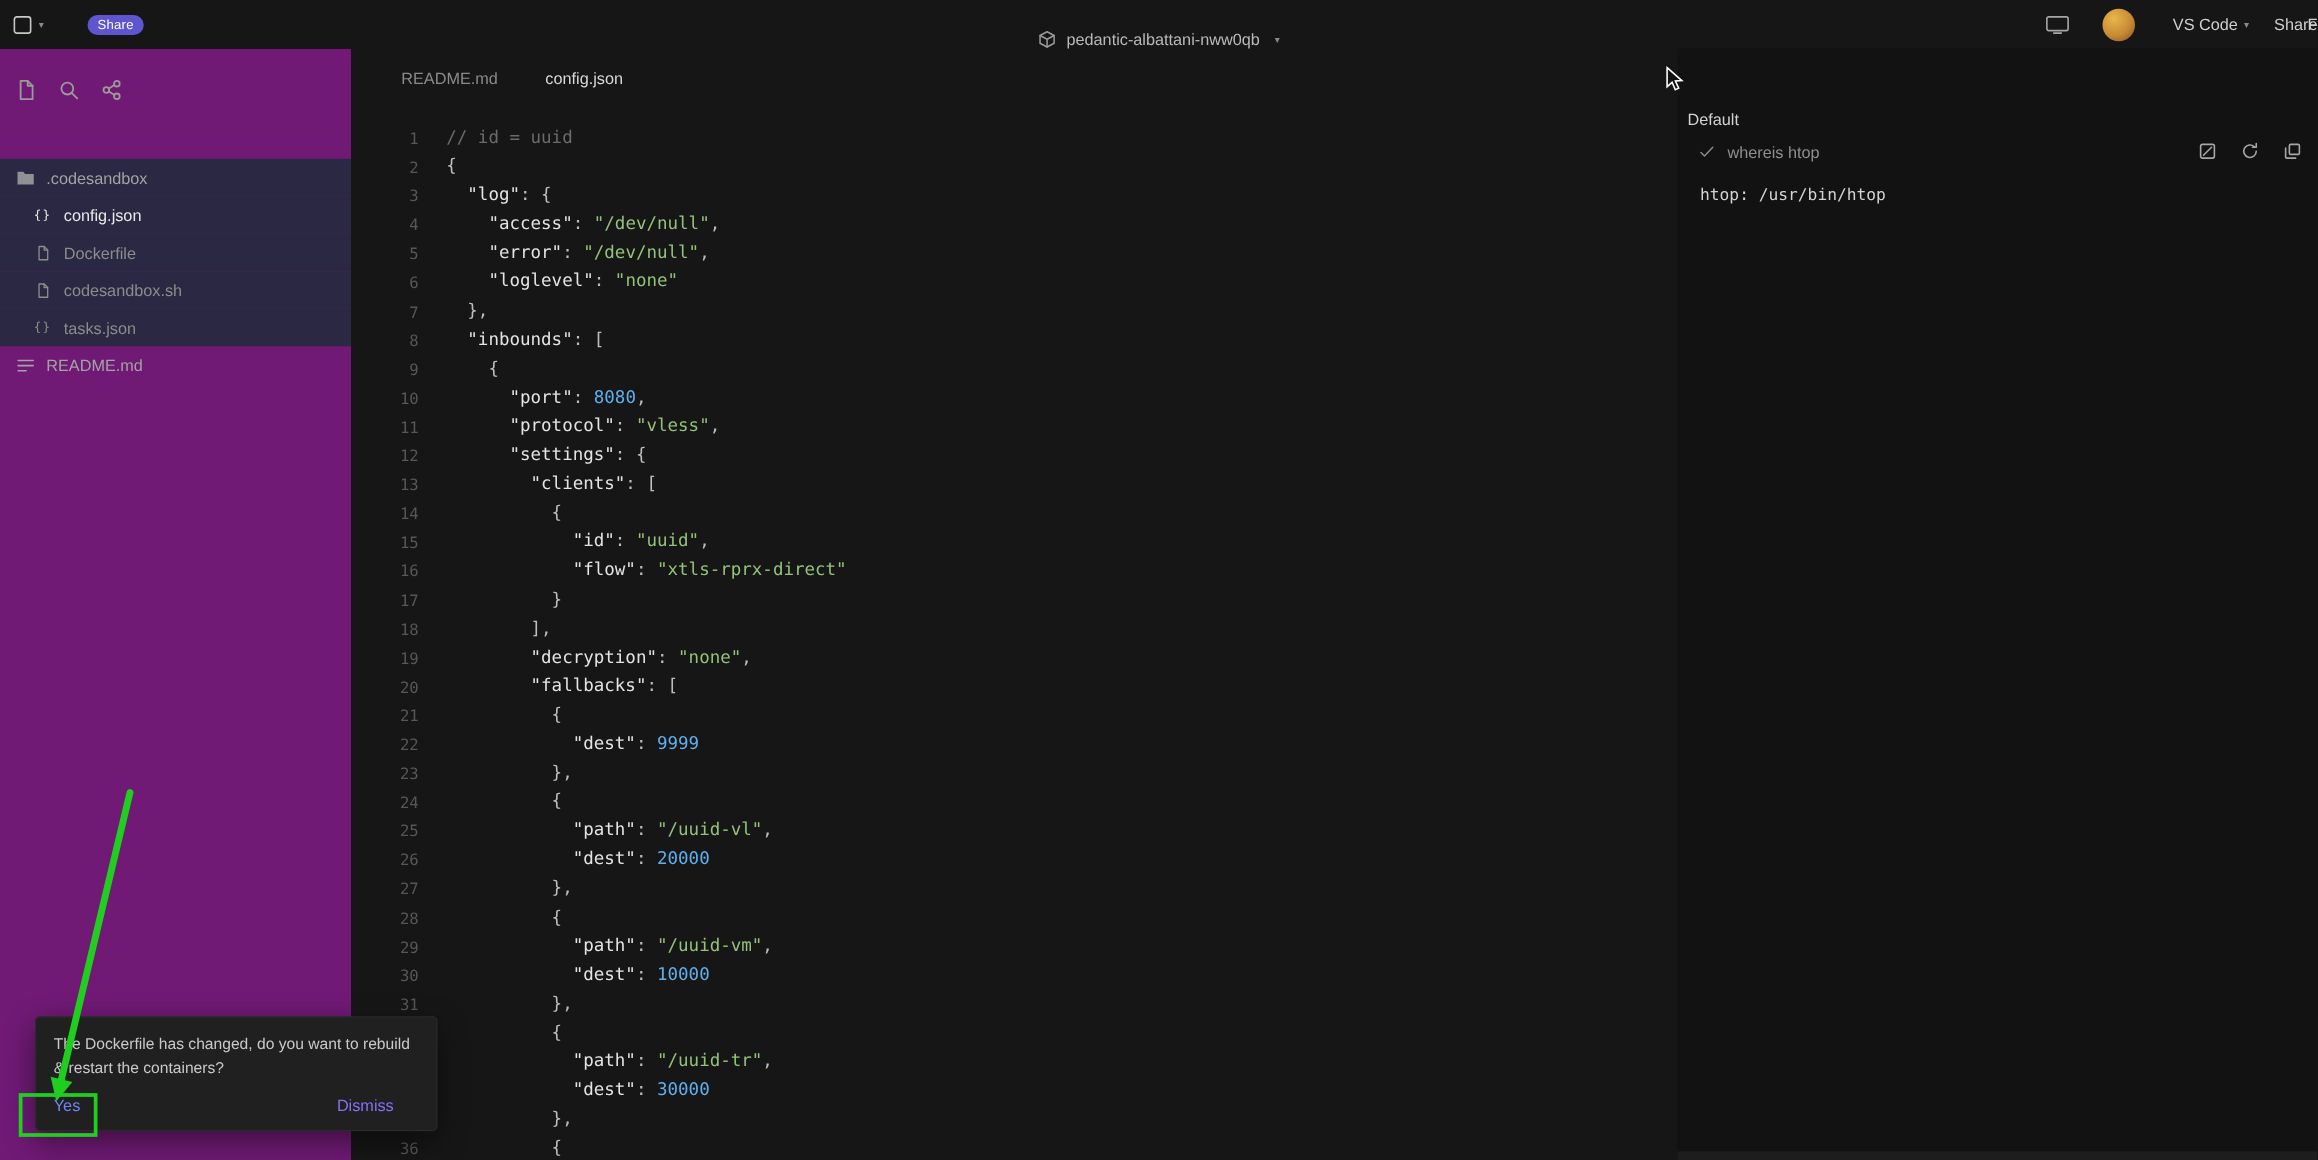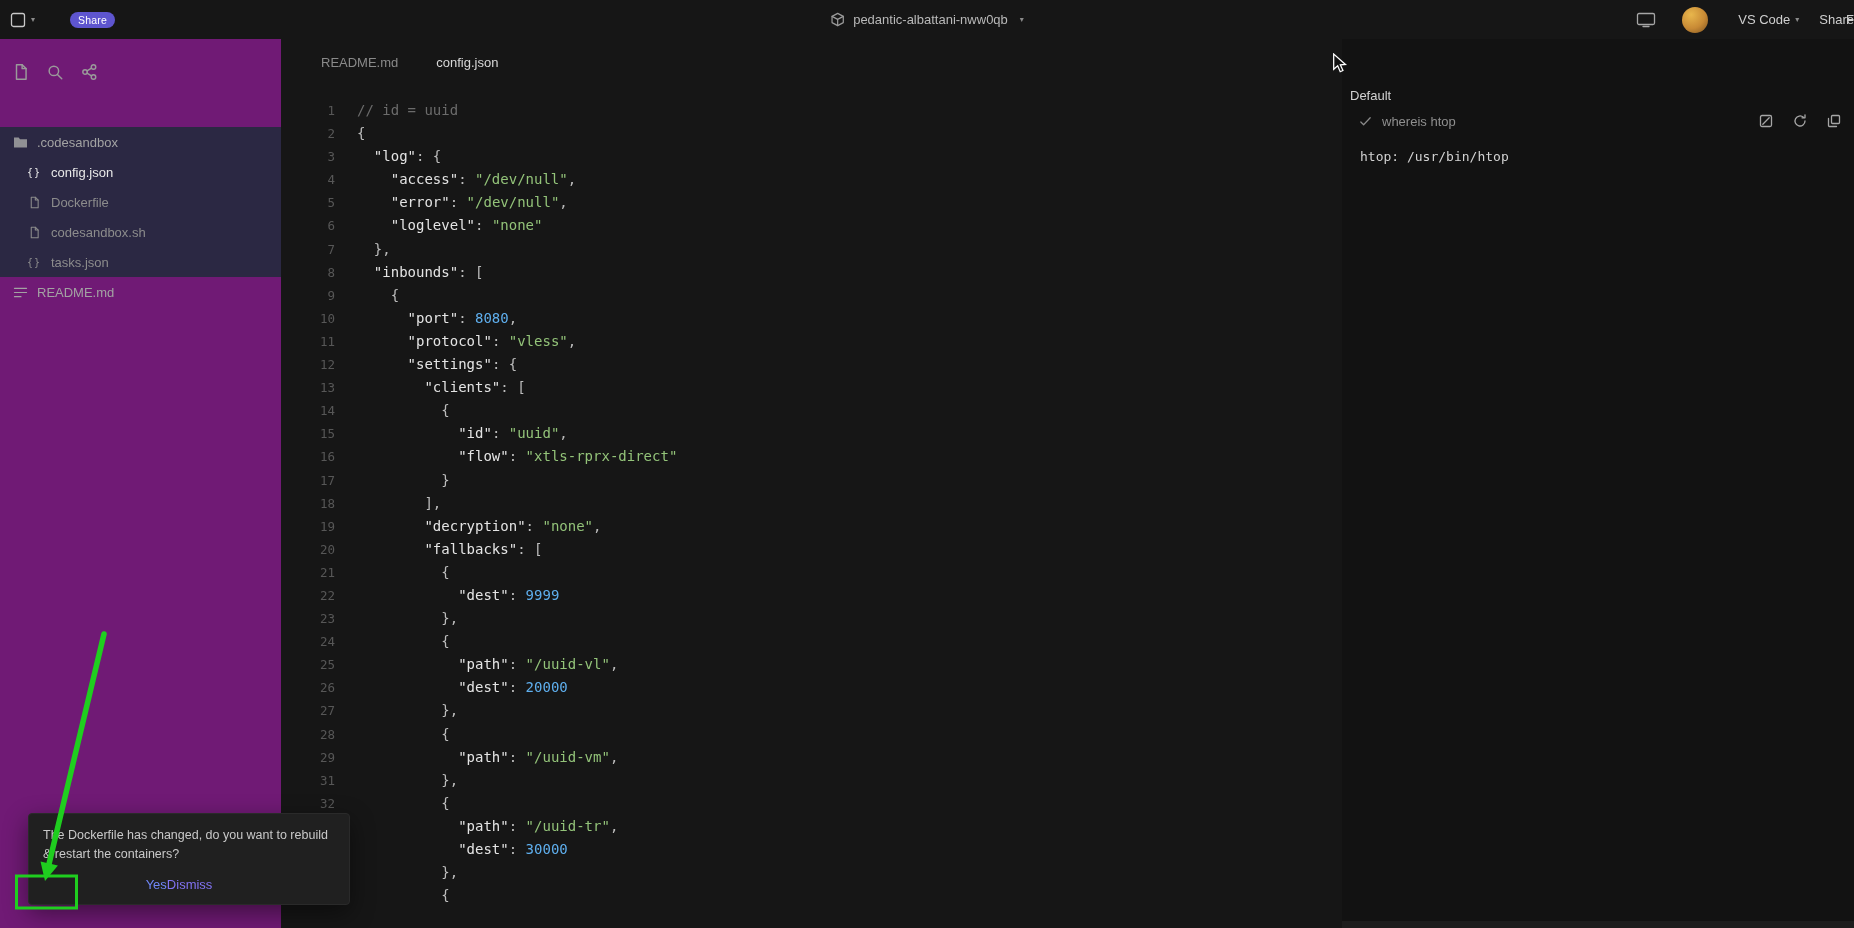--- a/index.html
+++ b/index.html
@@ -14,21 +14,21 @@
 
   
   .topbar{height:39px;display:flex;align-items:center;padding:0 0 0 10px;position:relative;background:#161616;}
   .hdr-left{display:flex;align-items:center;gap:7px;}
   .ws-btn{display:flex;align-items:center;gap:5px;color:#c9c9c9;cursor:pointer;background:none;border:0;padding:0;}
   .chev{font-size:8px;color:#8a8a8a;line-height:1;}
   .badge{
     background:var(--c-accent-badge,#5E55CF);color:#fff;font-size:10.5px;
     padding:2px 8px;border-radius:10px;margin-left:28px;letter-spacing:.2px;cursor:pointer;border:0;
   }
-  .hdr-center{position:absolute;left:50%;top:0;height:39px;transform:translateX(-50%);
+  .hdr-center{position:absolute;left:50%;top:12px;height:39px;transform:translateX(-50%);
     display:flex;align-items:center;gap:8px;color:#b9b9b9;font-size:13px;cursor:pointer;}
   .hdr-center .chev{margin-left:4px;}
   .hdr-right{margin-left:auto;display:flex;align-items:center;height:39px;color:#c9c9c9;}
   .icon-btn{background:none;border:0;color:#a6a6a6;cursor:pointer;padding:0;display:flex;align-items:center;}
   .avatar{width:26px;height:26px;border-radius:50%;border:0;cursor:pointer;
     background:radial-gradient(circle at 35% 30%, #e8b64c 0%, #c88a35 55%, #7c5220 100%);}
   .hdr-text-btn{background:none;border:0;color:#cfcfcf;font-size:13px;cursor:pointer;display:flex;align-items:center;gap:5px;padding:0;font-family:inherit;}
   .fork-clip{position:absolute;left:1846px;top:0;height:39px;display:flex;align-items:center;overflow:hidden;width:8px;}
 
   
@@ -70,21 +70,21 @@
   .dt-cmd{font-size:13px;color:#8f8f8f;margin-left:9px;}
   .dt-actions{margin-left:auto;display:flex;align-items:center;gap:16px;color:#9a9a9a;}
   .dt-actions .icon-btn{width:18px;height:18px;}
   .dt-output{margin-top:10px;padding-left:18px;font-family:"DejaVu Sans Mono",monospace;font-size:13px;color:#d2d2d2;}
 
   
   .toast{position:absolute;left:28px;top:813px;width:322px;box-sizing:border-box;
     background:#202020;border:1px solid #2a2a2a;border-radius:4px;padding:12px 14px;
     box-shadow:0 8px 24px rgba(0,0,0,.45);z-index:30;}
   .toast-msg{font-size:12.5px;line-height:19px;color:#c9c9c9;}
-  .toast-row{display:flex;align-items:center;justify-content:center;margin-top:13px;}
+  .toast-row{display:flex;align-items:center;justify-content:space-between;margin-top:13px;}
   .toast-btn{background:none;border:0;font-size:13px;cursor:pointer;padding:0;font-family:inherit;}
   .toast-yes{color:var(--c-yes-button,#6F86F7);}
   .toast-dismiss{color:var(--c-dismiss-button,#8273F3);margin-right:20px;}
 
   
   .annotation-overlay{position:absolute;inset:0;z-index:50;pointer-events:none;}
   .anno-stroke{stroke:var(--c-annotation-green,#1FCE1F);fill:none;}
   .anno-fill{fill:var(--c-annotation-green,#1FCE1F);}
   .cursor-overlay{position:absolute;left:1332px;top:53px;z-index:45;pointer-events:none;}
 </style>
@@ -327,20 +327,24 @@
         </div>
         <div class="code-line">
           <span class="ln">28</span>
           <span class="lc"><span class="tok-plain">          </span><span class="tok-punct">{</span></span>
         </div>
         <div class="code-line">
           <span class="ln">29</span>
           <span class="lc"><span class="tok-plain">            </span><span class="tok-key">"path"</span><span class="tok-punct">: </span><span class="tok-string">"/uuid-vm"</span><span class="tok-punct">,</span></span>
         </div>
         <div class="code-line">
+          <span class="ln">30</span>
+          <span class="lc"><span class="tok-plain">            </span><span class="tok-key">"dest"</span><span class="tok-punct">: </span><span class="tok-number">10000</span></span>
+        </div>
+        <div class="code-line">
           <span class="ln">31</span>
           <span class="lc"><span class="tok-plain">          </span><span class="tok-punct">},</span></span>
         </div>
         <div class="code-line">
           <span class="ln">32</span>
           <span class="lc"><span class="tok-plain">          </span><span class="tok-punct">{</span></span>
         </div>
         <div class="code-line">
           <span class="ln">33</span>
           <span class="lc"><span class="tok-plain">            </span><span class="tok-key">"path"</span><span class="tok-punct">: </span><span class="tok-string">"/uuid-tr"</span><span class="tok-punct">,</span></span>

